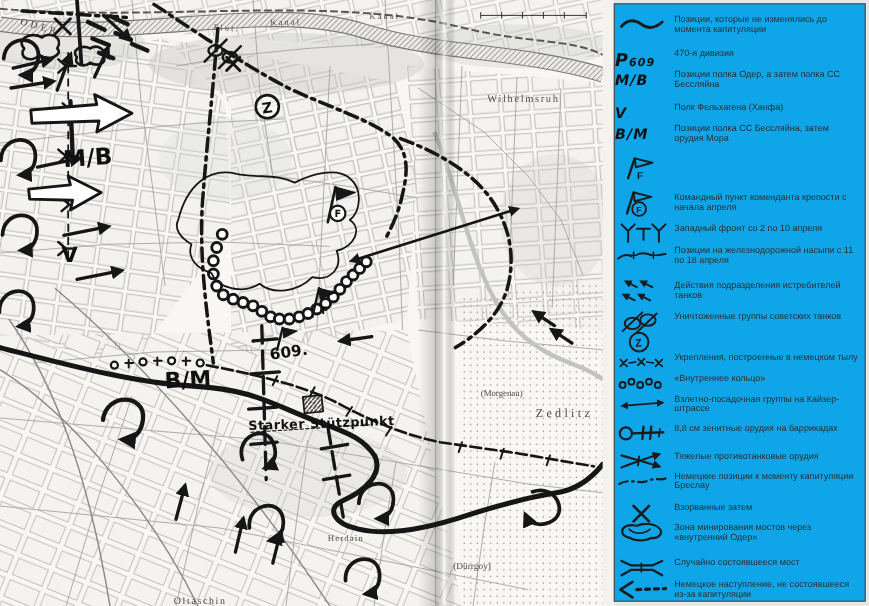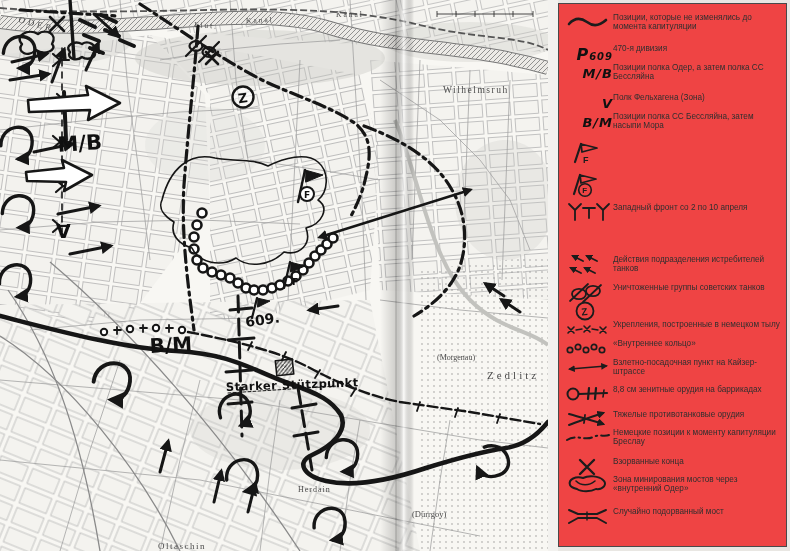--- a/index.html
+++ b/index.html
@@ -1,23 +1,23 @@
 <!DOCTYPE html>
 <html><head>
 <meta charset="utf-8">
 <style>
   html,body{margin:0;padding:0}
   body{width:790px;height:551px;position:relative;overflow:hidden;background:#e9e7e3;
        font-family:"Liberation Sans",sans-serif;}
   .map{position:absolute;left:0;top:0;width:548px;height:551px;background:#f8f7f3;}
   .page-gap{position:absolute;left:548px;top:0;width:10px;height:551px;background:#f3f2ef;}
-  .legend{position:absolute;left:558px;top:3px;width:229px;height:544px;background:#ef4444;
+  .legend{position:absolute;left:558px;top:3px;width:229px;height:544px;background:#0ea5e9;
           border:1px solid #4a4a4a;box-sizing:border-box;}
   .lrow{position:absolute;left:0;width:227px;display:flex;align-items:flex-start;}
-  .lic-box{width:54px;min-width:54px;display:flex;justify-content:flex-end;align-items:center;height:26px;}
+  .lic-box{width:54px;min-width:54px;display:flex;justify-content:flex-start;align-items:center;height:26px;}
   .ltxt{font-size:8.2px;line-height:1.15;color:#2f2f2f;width:168px;padding-top:3px;}
   .lic{stroke:#1c1c1c;fill:none;stroke-linecap:round;stroke-linejoin:round}
   .hw{font-family:"DejaVu Sans",sans-serif;font-weight:bold;font-style:italic;
       font-size:13px;color:#111;letter-spacing:1px;}
   .hw609{font-size:10px;}
   .hw609::first-letter{font-size:16px;}
   .mapsvg text{user-select:none}
   .ann-t{font-family:"DejaVu Sans",sans-serif;font-weight:bold;fill:#101010}
   .pl-t{font-family:"Liberation Serif",serif;fill:#4a4a4a}
 </style>
@@ -346,28 +346,28 @@
     <div class="lic-box">
       <div class="hw">M/B</div>
     </div>
     <div class="ltxt">Позиции полка Одер, а затем полка СС Бессляйна</div>
   </div>
 
   <div class="lrow" style="top:86px">
     <div class="lic-box">
       <div class="hw">V</div>
     </div>
-    <div class="ltxt">Полк Фельхагена (Зона)</div>
+    <div class="ltxt">Полк Фельхагена (Ханфа)</div>
   </div>
 
   <div class="lrow" style="top:105px">
     <div class="lic-box">
       <div class="hw">B/M</div>
     </div>
-    <div class="ltxt">Позиции полка СС Бессляйна, затем насыпи Мора</div>
+    <div class="ltxt">Позиции полка СС Бессляйна, затем орудия Мора</div>
   </div>
 
   <div class="lrow" style="top:136px">
     <div class="lic-box">
       <svg class="lic" width="50" height="26">
         <path d="M12,22 L18,4" stroke-width="2.2"></path>
         <path d="M18,4 L34,8 L19,12 Z" stroke-width="1.8"></path>
         <text x="20" y="23" font-size="9" font-weight="bold" fill="#1c1c1c" stroke="none">F</text>
       </svg>
     </div>
@@ -375,33 +375,44 @@
 
   <div class="lrow" style="top:168px">
     <div class="lic-box">
       <svg class="lic" width="50" height="26">
         <path d="M11,22 L17,3" stroke-width="2.2"></path>
         <path d="M17,3 L33,7 L18,11 Z" stroke-width="1.8"></path>
         <circle cx="22" cy="18" r="6.3" stroke-width="1.6"></circle>
         <text x="19.3" y="21.3" font-size="8" font-weight="bold" fill="#1c1c1c" stroke="none">F</text>
       </svg>
     </div>
+    <div class="ltxt">Командный пункт коменданта крепости с начала апреля</div>
   </div>
 
   <div class="lrow" style="top:196px">
     <div class="lic-box">
       <svg class="lic" width="50" height="26" stroke-width="1.8">
         <path d="M12,20 L12,10 M12,10 L6,4 M12,10 L18,4"></path>
         <path d="M20,8 L32,8 M26,8 L26,18"></path>
         <path d="M40,20 L40,10 M40,10 L34,4 M40,10 L46,4"></path>
       </svg>
     </div>
     <div class="ltxt">Западный фронт со 2 по 10 апреля</div>
   </div>
 
+  <div class="lrow" style="top:216px">
+    <div class="lic-box">
+      <svg class="lic" width="50" height="26">
+        <path d="M3,15 q6,-5 12,-2 M21,11 q6,-2 12,1 M39,12 l7,-1" stroke-width="1.8"></path>
+        <path d="M17,9 L17,15 M14,12 L20,12" stroke-width="1.4"></path>
+        <path d="M35,9 L35,15 M32,12 L38,12" stroke-width="1.4"></path>
+      </svg>
+    </div>
+    <div class="ltxt">Позиции на железнодорожной насыпи с 11 по 18 апреля</div>
+  </div>
 
   <div class="lrow" style="top:276px">
     <div class="lic-box">
       <svg class="lic" width="50" height="26" stroke-width="1.8">
         <ellipse cx="16" cy="14" rx="7" ry="5.2"></ellipse>
         <ellipse cx="30" cy="11" rx="7" ry="5.2"></ellipse>
         <path d="M7,21 L25,4 M20,22 L38,5"></path>
       </svg>
     </div>
     <div class="ltxt">Уничтоженные группы советских танков</div>
@@ -452,21 +463,21 @@
     </div>
     <div class="ltxt">Укрепления, построенные в немецком тылу</div>
   </div>
 
   <div class="lrow" style="top:351px">
     <div class="lic-box">
       <svg class="lic" width="50" height="26">
         <path d="M7,14 L43,11" stroke-width="1.7" marker-start="url(#lah)" marker-end="url(#lah)"></path>
       </svg>
     </div>
-    <div class="ltxt">Взлетно-посадочная пункт на Кайзер-штрассе</div>
+    <div class="ltxt">Взлетно-посадочная группы на Кайзер-штрассе</div>
   </div>
 
   <div class="lrow" style="top:378px">
     <div class="lic-box">
       <svg class="lic" width="50" height="26">
         <circle cx="10" cy="12" r="5.5" stroke-width="2"></circle>
         <path d="M16,12 L44,11" stroke-width="2.2"></path>
         <path d="M26,6 L25,17 M33,6 L32,17" stroke-width="2.2"></path>
         <path d="M41,8 L40,15" stroke-width="1.6"></path>
       </svg>
@@ -493,37 +504,46 @@
     </div>
     <div class="ltxt">Немецкие позиции к моменту капитуляции Бреслау</div>
   </div>
 
   <div class="lrow" style="top:450px">
     <div class="lic-box">
       <svg class="lic" width="50" height="26">
           <path d="M17,6 L31,20 M31,6 L17,20" stroke-width="2.4"></path>
         </svg>
     </div>
-    <div class="ltxt">Взорванные конца</div>
+    <div class="ltxt">Взорванные затем</div>
   </div>
 
   <div class="lrow" style="top:468px">
     <div class="lic-box">
       <svg class="lic" width="50" height="26">
         <path d="M7,13 C5,7 13,4 20,6 C26,3 36,4 40,8 C45,12 40,18 33,17 C28,20 18,20 14,17 C9,16 8,15 7,13 Z" stroke-width="2"></path>
         <path d="M13,9 C18,14 26,14 32,9" stroke-width="1.6"></path>
       </svg>
     </div>
     <div class="ltxt">Зона минирования мостов через «внутренний Одер»</div>
   </div>
 
   <div class="lrow" style="top:500px">
     <div class="lic-box">
       <svg class="lic" width="50" height="26">
         <path d="M6,6 L15,10 L34,10 L43,6 M6,19 L15,14 L34,14 L43,19" stroke-width="2"></path>
         <path d="M24,8 L24,16" stroke-width="1.4"></path>
       </svg>
     </div>
-    <div class="ltxt">Случайно подорванный мост</div>
-  </div>
-
+    <div class="ltxt">Случайно состоявшееся мост</div>
+  </div>
+
+  <div class="lrow" style="top:520px">
+    <div class="lic-box">
+      <svg class="lic" width="50" height="26">
+        <path d="M16,5 L5,12 L16,19" stroke-width="2.4"></path>
+        <path d="M20,12 L46,11" stroke-width="3" stroke-dasharray="3.5 4.5"></path>
+      </svg>
+    </div>
+    <div class="ltxt">Немецкое наступление, не состоявшееся из-за капитуляции</div>
+  </div>
 
 </div>
 
 </body></html>

